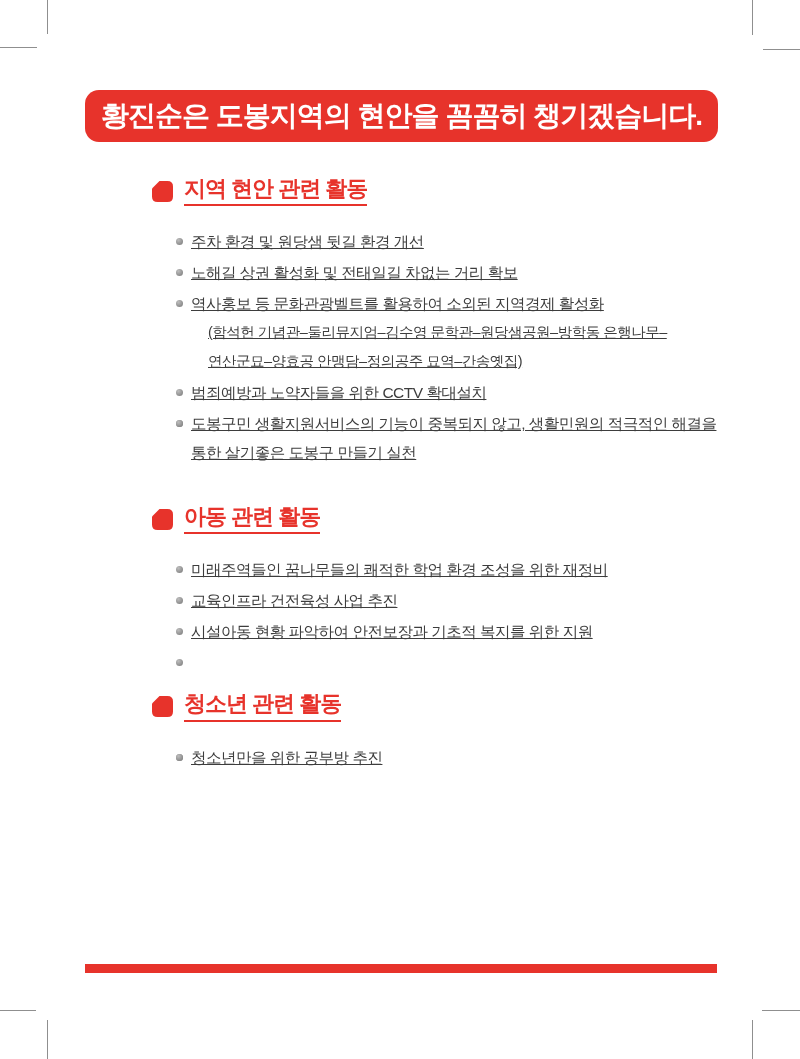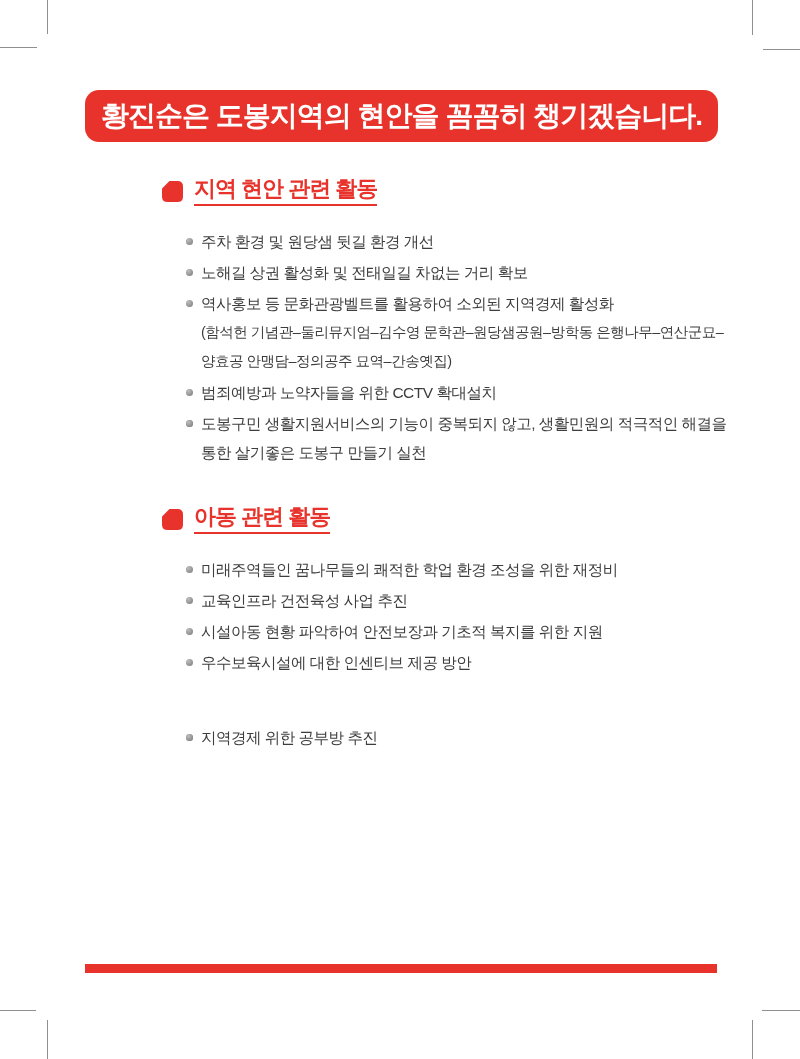--- a/index.html
+++ b/index.html
@@ -41,21 +41,21 @@
     display:flex;align-items:center;justify-content:center;
   }
   .banner-title{
     color:var(--banner-text);
     font-size:28px;font-weight:700;
     letter-spacing:-1px;
     white-space:nowrap;
   }
   
   .content{
-    position:absolute;left:162px;top:177px;width:578px;
+    position:absolute;left:152px;top:177px;width:578px;
   }
   .section{margin-bottom:38px;}
   .section:nth-of-type(3){margin-top:46px;}
   .sec-head{
     display:flex;align-items:center;gap:11px;
     margin-bottom:21px;
   }
   .sec-icon{width:21px;height:21px;flex:0 0 21px;display:block;color:var(--accent-red);}
   .sec-heading{
     color:var(--accent-red);
@@ -68,33 +68,35 @@
   ul.items{list-style:none;}
   li.item{
     position:relative;
     padding-left:39px;
     font-size:15.5px;
     font-weight:500;
     line-height:29px;
     letter-spacing:-0.5px;
     margin-bottom:2px;
     word-break:keep-all;
+    text-decoration:underline;
   }
   .bullet-dot{
     position:absolute;left:24px;top:11px;
     width:7px;height:7px;border-radius:50%;
     background:radial-gradient(circle at 35% 30%, #bdbdbd, var(--bullet-dot) 70%);
   }
   .item-note{
     font-size:14.5px;
     font-weight:400;
     line-height:29px;
     letter-spacing:-0.5px;
     max-width:535px;
     word-break:keep-all;
+    margin-left:17px;
   }
   
   .footer-rule{
     position:absolute;left:85px;top:964px;
     width:632px;height:9px;
     background:var(--accent-red);
   }
 </style>
 </head>
 <body>
@@ -181,36 +183,41 @@
   </li>
 
   <li class="item">
     <span class="bullet-dot"></span>
     <span class="item-text">시설아동 현황 파악하여 안전보장과 기초적 복지를 위한 지원</span>
     
   </li>
 
   <li class="item">
     <span class="bullet-dot"></span>
-    <span class="item-text">우수보육시설에 대한 인센티브 제공 방안</span>
     
   </li>
 </ul>
   </div>
 
   <div class="section">
+    <div class="sec-head">
+      <svg class="sec-icon" viewBox="0 0 21 21" aria-hidden="true">
+        <path d="M7.5 0 H15.5 Q21 0 21 5.5 V15.5 Q21 21 15.5 21 H5.5 Q0 21 0 15.5 V7.5 Z" fill="currentColor"></path>
+      </svg>
+      <span class="sec-heading">청소년 관련 활동</span>
+    </div>
     <ul class="items">
   <li class="item">
     <span class="bullet-dot"></span>
     
   </li>
 
   <li class="item">
     <span class="bullet-dot"></span>
-    <span class="item-text">지역경제 위한 공부방 추진</span>
+    <span class="item-text">청소년만을 위한 공부방 추진</span>
     
   </li>
 </ul>
   </div>
 </div>
 
   <div class="footer-rule"></div>
 </div>
 
 </body></html>

